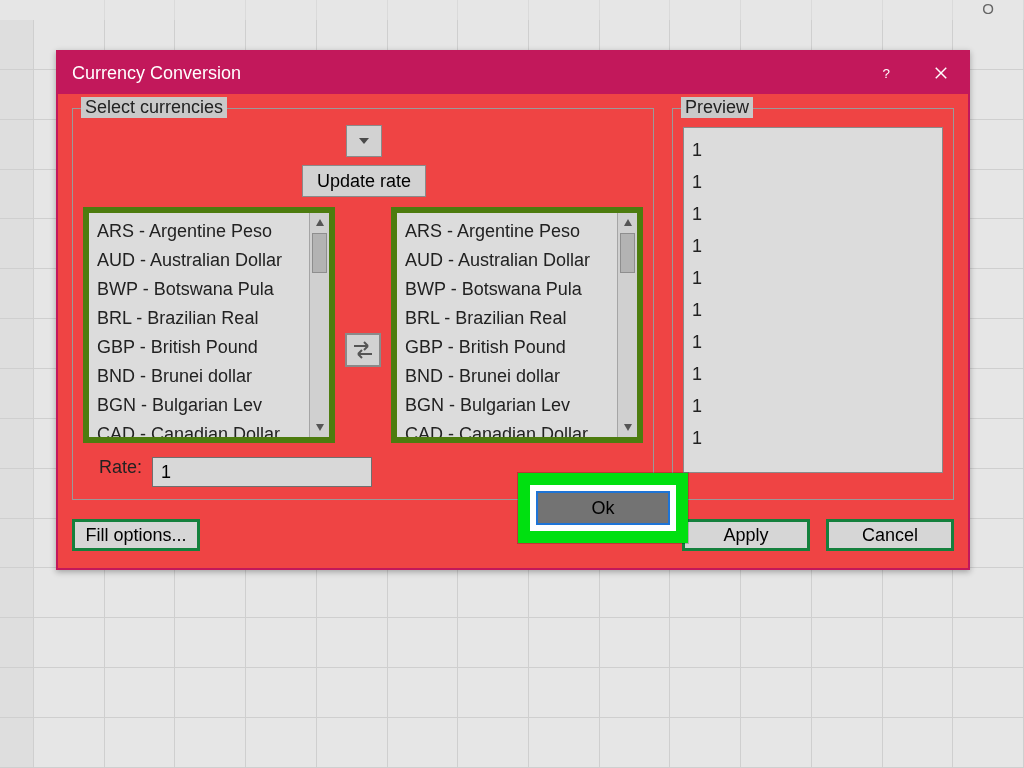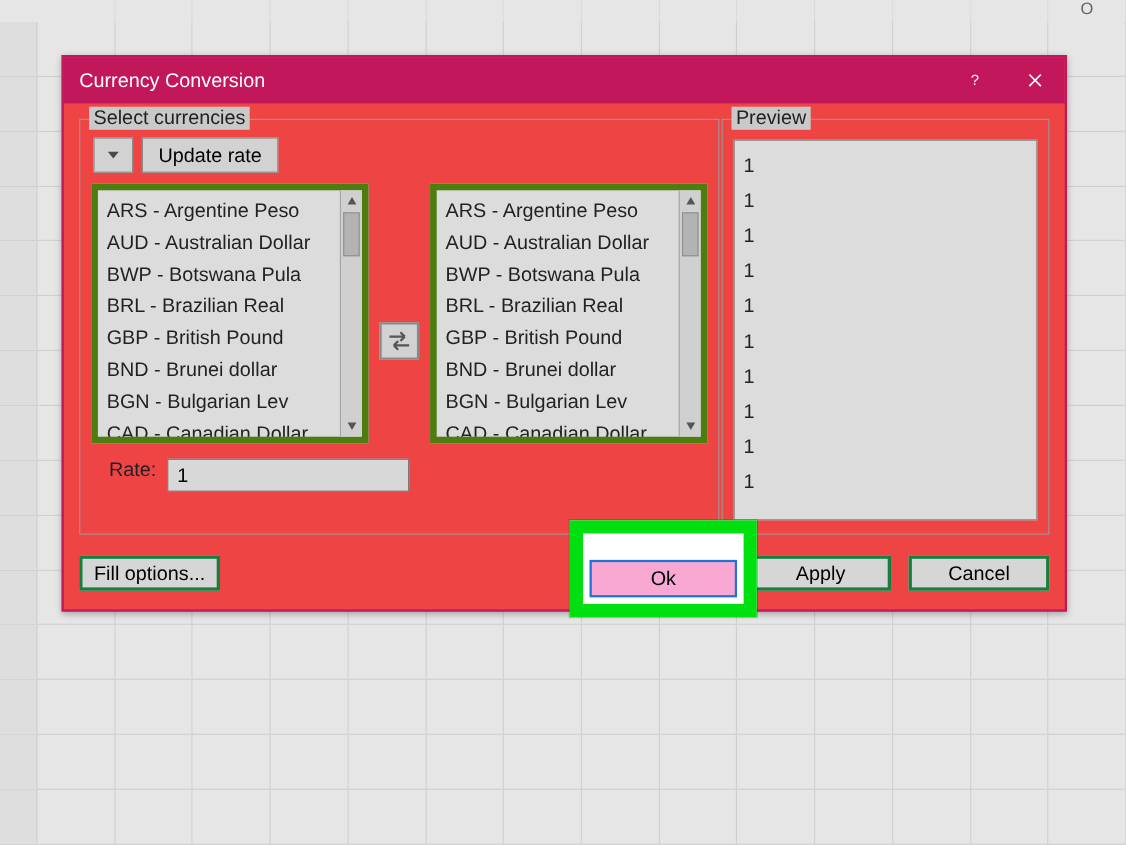--- a/index.html
+++ b/index.html
@@ -71,41 +71,42 @@
   .titlebar .spacer { flex: 1; }
   .titlebar .tbtn {
     width: 54px; height: 42px;
     display: flex; align-items: center; justify-content: center;
     color: #fff;
   }
   .titlebar .tbtn svg { width: 18px; height: 18px; }
 
   .body {
     padding: 14px 14px 18px 14px;
-    display: flex; gap: 2px;
+    display: flex; gap: 18px;
   }
   .fieldset {
     border: 1px solid #9a9a9a;
     padding: 10px 10px 12px 10px;
     position: relative;
   }
   .fieldset .legend {
     position: absolute;
     top: -12px; left: 8px;
     background: #c9c9c9;
     padding: 0 4px;
     font-size: 18px;
     color: #222;
   }
   .select-currencies { flex: 1 1 auto; }
   .preview-box { width: 305px; }
 
   .toprow {
     display: flex; gap: 8px; align-items: center;
     margin: 6px 0 10px 2px;
+    flex-direction: column;
   }
   .dropdown-btn {
     width: 36px; height: 32px;
     border: 1px solid #8a8a8a;
     background: #d2d2d2;
     display: flex; align-items: center; justify-content: center;
   }
   .update-btn {
     height: 32px; padding: 0 14px;
     border: 1px solid #8a8a8a;
@@ -191,22 +192,21 @@
   .btn {
     height: 32px; min-width: 128px;
     border: 3px solid #15803d;
     background: #d6d6d6;
     font-size: 18px;
     text-align: center;
     padding: 0 8px;
   }
   .btn-primary {
     border: 2px solid #1e74d6;
-    background: #f9a8d4;
-    margin-top: 18px;
+    background: #737373;
   }
   .highlight {
     position: absolute;
     border: 12px solid #00e010;
     background: #ffffff;
     padding: 6px;
     box-shadow: 0 0 0 1px rgba(0,0,0,0.2);
     z-index: 10;
   }
   .highlight .btn-primary { width: 134px; height: 34px; }

